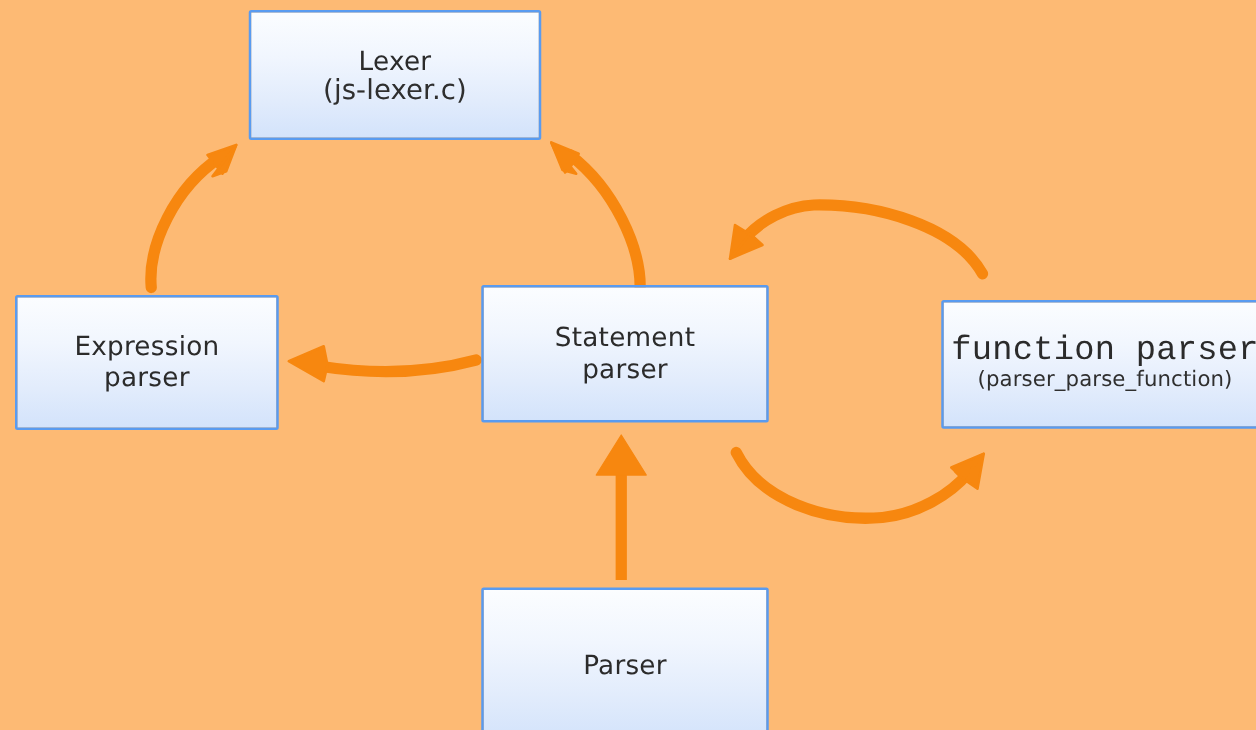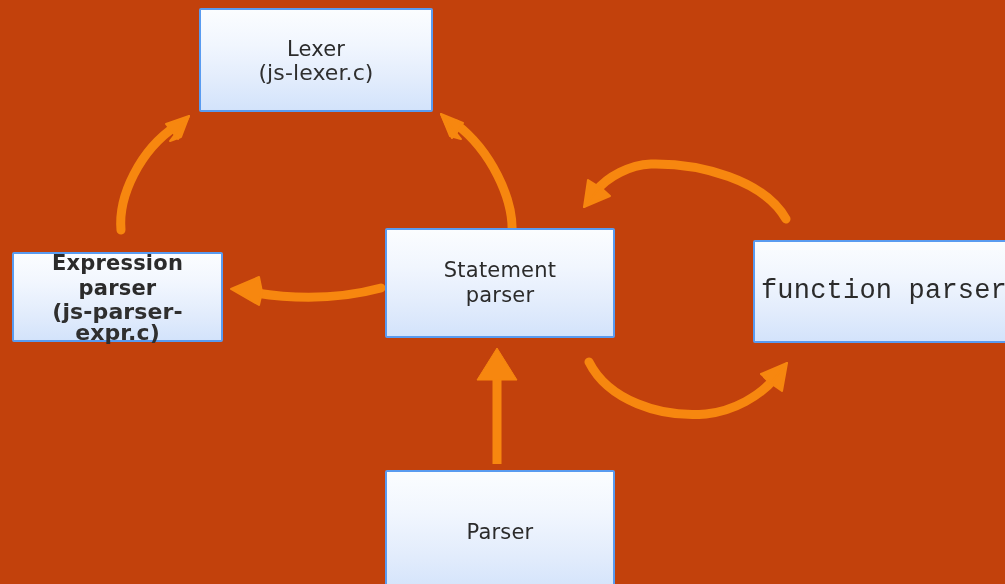--- a/index.html
+++ b/index.html
@@ -5,21 +5,21 @@
   html, body {
     margin: 0;
     padding: 0;
     background: #ffffff;
   }
   #canvas {
     position: relative;
     width: 1005px;
     height: 584px;
     overflow: hidden;
-    background: #c2410c;
+    background: #fdba74;
     font-family: "DejaVu Sans", sans-serif;
   }
   #arrow-layer {
     position: absolute;
     left: 0;
     top: 0;
     width: 1005px;
     height: 584px;
     overflow: visible;
   }
@@ -46,21 +46,21 @@
   }
   .node .sub {
     font-size: 22px;
     line-height: 21px;
     letter-spacing: 0.1px;
     color: #2f2f2f;
   }
 
   
   #node-lexer       { left: 199px; top: 8px;   width: 234px; height: 104px; }
-  #node-expression  { left: 12px;  top: 252px; width: 211px; height: 90px; font-weight: bold; }
+  #node-expression  { left: 12px;  top: 236px; width: 211px; height: 108px; }
   #node-statement   { left: 385px; top: 228px; width: 230px; height: 110px; }
   #node-function    { left: 753px; top: 240px; width: 262px; height: 103px; }
   #node-parser      { left: 385px; top: 470px; width: 230px; height: 124px; }
 
   #node-function .title { font-size: 27px; font-family: Liberation Mono, monospace; }
   #node-function .sub   { font-size: 17px; }
 </style>
 </head>
 <body>
 
@@ -104,29 +104,29 @@
   </svg>
 
   <div class="node" id="node-lexer">
     <div class="title">Lexer</div>
     <div class="sub">(js-lexer.c)</div>
   </div>
 
   <div class="node" id="node-expression">
     <div class="title">Expression
 parser</div>
-    <div class="sub">(js-parser-expr.c)</div>
   </div>
 
   <div class="node" id="node-statement">
     <div class="title">Statement
 parser</div>
   </div>
 
   <div class="node" id="node-function">
     <div class="title">function parser</div>
+    <div class="sub">(parser_parse_function)</div>
   </div>
 
   <div class="node" id="node-parser">
     <div class="title">Parser</div>
   </div>
 
 </div>
 
 </body></html>

